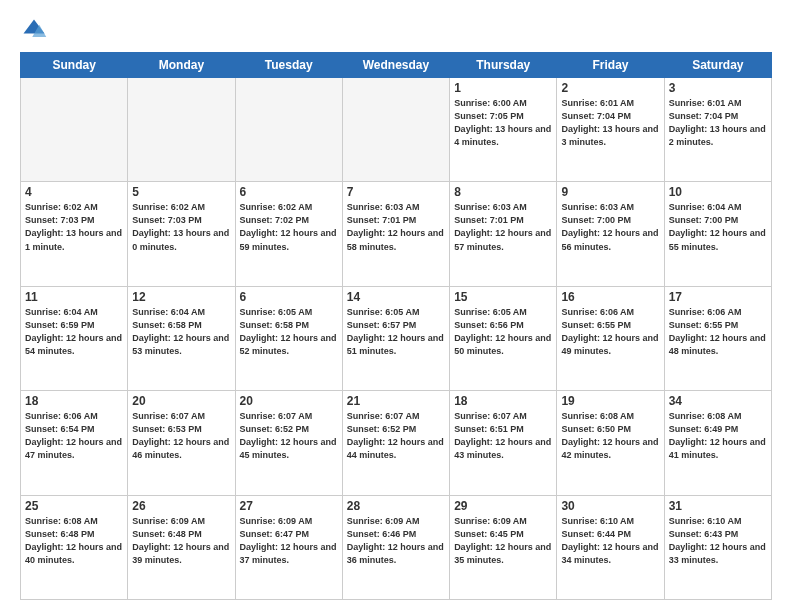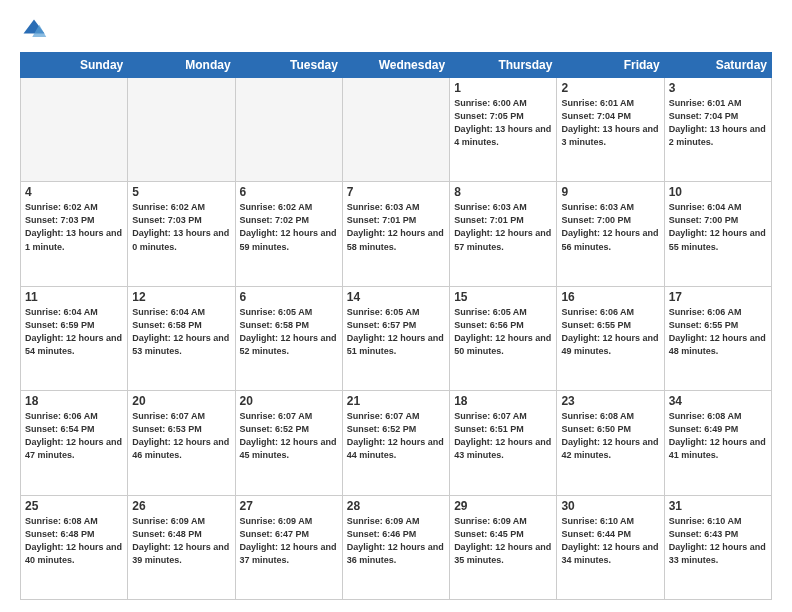--- a/index.html
+++ b/index.html
@@ -68,21 +68,21 @@
       width: 100%;
       table-layout: fixed;
     }
     .calendar th {
       background: #2a6db5;
       color: #fff;
       font-size: 12px;
       font-weight: bold;
       padding: 5px 4px;
       border: 1px solid #2a6db5;
-      text-align: right;
+      text-align: center;
     }
     .calendar td {
       border: 1px solid #ccc;
       vertical-align: top;
       padding: 3px 4px;
       font-size: 9.5px;
       color: #333;
       background: #fff;
       height: 88px;
     }
@@ -231,21 +231,21 @@
           </td>
           <td>
             <span class="day-number">21</span>
             <div class="day-info">Sunrise: 6:07 AM<br>Sunset: 6:52 PM<br>Daylight: 12 hours and 44 minutes.</div>
           </td>
           <td>
             <span class="day-number">18</span>
             <div class="day-info">Sunrise: 6:07 AM<br>Sunset: 6:51 PM<br>Daylight: 12 hours and 43 minutes.</div>
           </td>
           <td>
-            <span class="day-number">23</span>
+            <span class="day-number">19</span>
             <div class="day-info">Sunrise: 6:08 AM<br>Sunset: 6:50 PM<br>Daylight: 12 hours and 42 minutes.</div>
           </td>
           <td>
             <span class="day-number">34</span>
             <div class="day-info">Sunrise: 6:08 AM<br>Sunset: 6:49 PM<br>Daylight: 12 hours and 41 minutes.</div>
           </td>
         </tr>
         <tr>
           <td>
             <span class="day-number">25</span>

